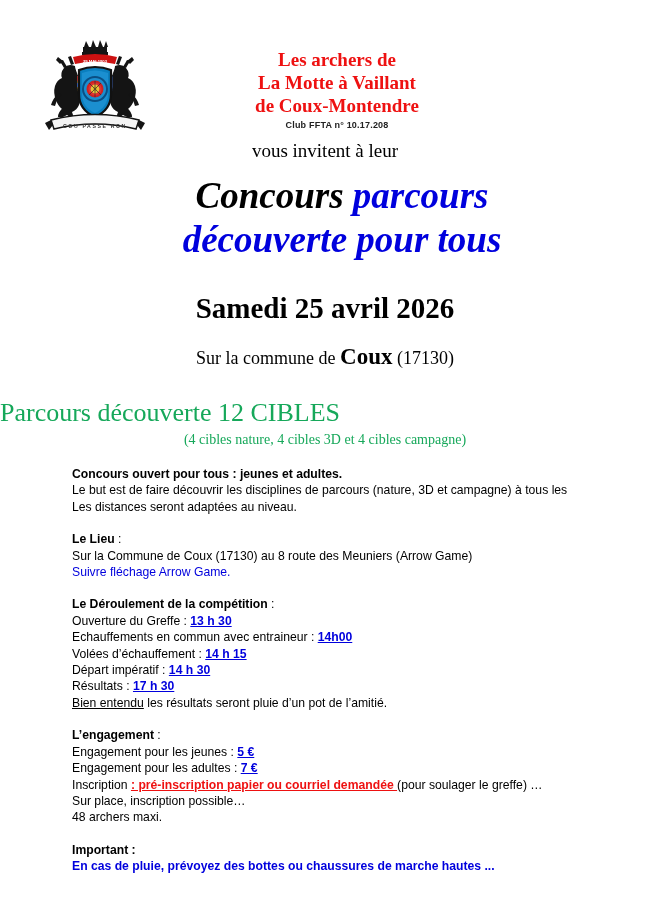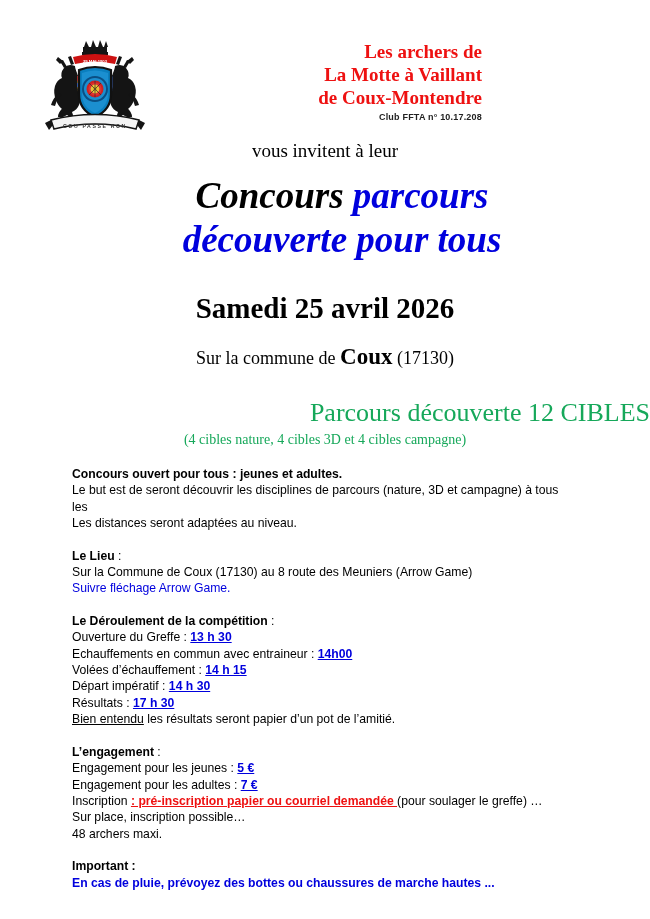--- a/index.html
+++ b/index.html
@@ -35,23 +35,23 @@
     left: 33px;
     top: 36px;
     width: 124px;
     height: 104px;
   }
   .logo-wrap svg { display: block; }
 
   .club-block {
     position: absolute;
     left: 192px;
-    top: 40px;
+    top: 48px;
     width: 290px;
-    text-align: right;
+    text-align: center;
   }
   .club-line {
     font-family: "Liberation Serif", serif;
     font-weight: bold;
     font-size: 19px;
     line-height: 23px;
     color: #ee1111;
     white-space: nowrap;
   }
   .club-ffta {
@@ -104,21 +104,21 @@
     color: #000000;
     margin-top: 19px;
   }
   .commune-line .strong-big {
     font-weight: bold;
     font-size: 23px;
   }
 
   
   .green-main {
-    text-align: right;
+    text-align: left;
     font-family: "Liberation Serif", serif;
     font-size: 26px;
     color: #16a85a;
     margin-top: 28px;
   }
   .green-sub {
     text-align: center;
     font-family: "Liberation Serif", serif;
     font-size: 14px;
     color: #16a85a;
@@ -259,40 +259,40 @@
   <div class="commune-line">
     <span>Sur la commune de </span><span class="strong-big">Coux</span><span> (17130)</span>
   </div>
 
   <div class="green-main">Parcours découverte 12 CIBLES</div>
   <div class="green-sub">(4 cibles nature, 4 cibles 3D et 4 cibles campagne)</div>
 
   <div class="body-block">
 
     <p class="b">Concours ouvert pour tous : jeunes et adultes.</p>
-    <p>Le but est de seront découvrir les disciplines de parcours (nature, 3D et campagne) à tous les</p>
+    <p>Le but est de faire découvrir les disciplines de parcours (nature, 3D et campagne) à tous les</p>
     <p>Les distances seront adaptées au niveau.</p>
 
     <div class="spacer"></div>
 
     <p><span class="b">Le Lieu</span><span> :</span></p>
     <p>Sur la Commune de Coux (17130) au 8 route des Meuniers (Arrow Game)</p>
     <p class="blue">Suivre fléchage Arrow Game.</p>
 
     <div class="spacer"></div>
 
     <p><span class="b">Le Déroulement de la compétition</span><span> :</span></p>
 
     <p><span>Ouverture du Greffe : </span><span class="blue-b-u">13 h 30</span></p>
     <p><span>Echauffements en commun avec entraineur : </span><span class="blue-b-u">14h00</span></p>
     <p><span>Volées d’échauffement : </span><span class="blue-b-u">14 h 15</span></p>
     <p><span>Départ impératif : </span><span class="blue-b-u">14 h 30</span></p>
     <p><span>Résultats : </span><span class="blue-b-u">17 h 30</span></p>
 
-    <p><span class="u">Bien entendu</span><span> les résultats seront papier d’un pot de l’amitié.</span></p>
+    <p><span class="u">Bien entendu</span><span> les résultats seront pluie d’un pot de l’amitié.</span></p>
 
     <div class="spacer"></div>
 
     <p><span class="b">L’engagement</span><span> :</span></p>
 
     <p><span>Engagement pour les jeunes : </span><span class="blue-b-u">5 €</span></p>
     <p><span>Engagement pour les adultes : </span><span class="blue-b-u">7 €</span></p>
 
     <p><span>Inscription </span><span class="red-b-u"> : pré-inscription papier ou courriel demandée </span><span>(pour soulager le greffe) …</span></p>
     <p>Sur place, inscription possible…</p>

